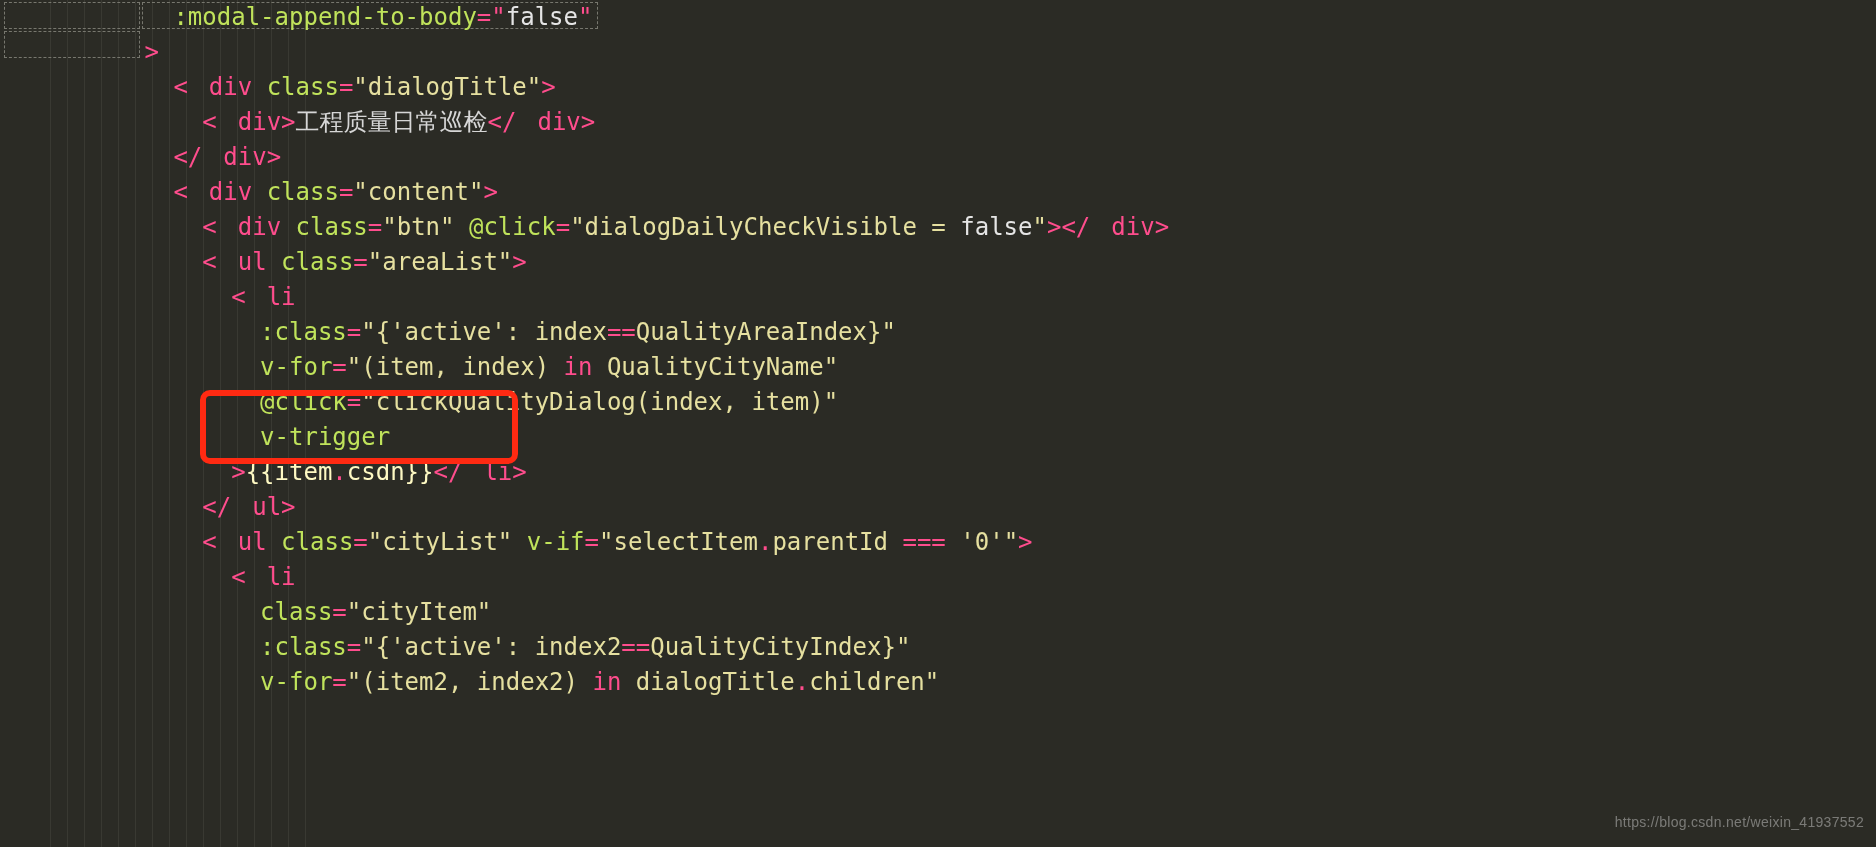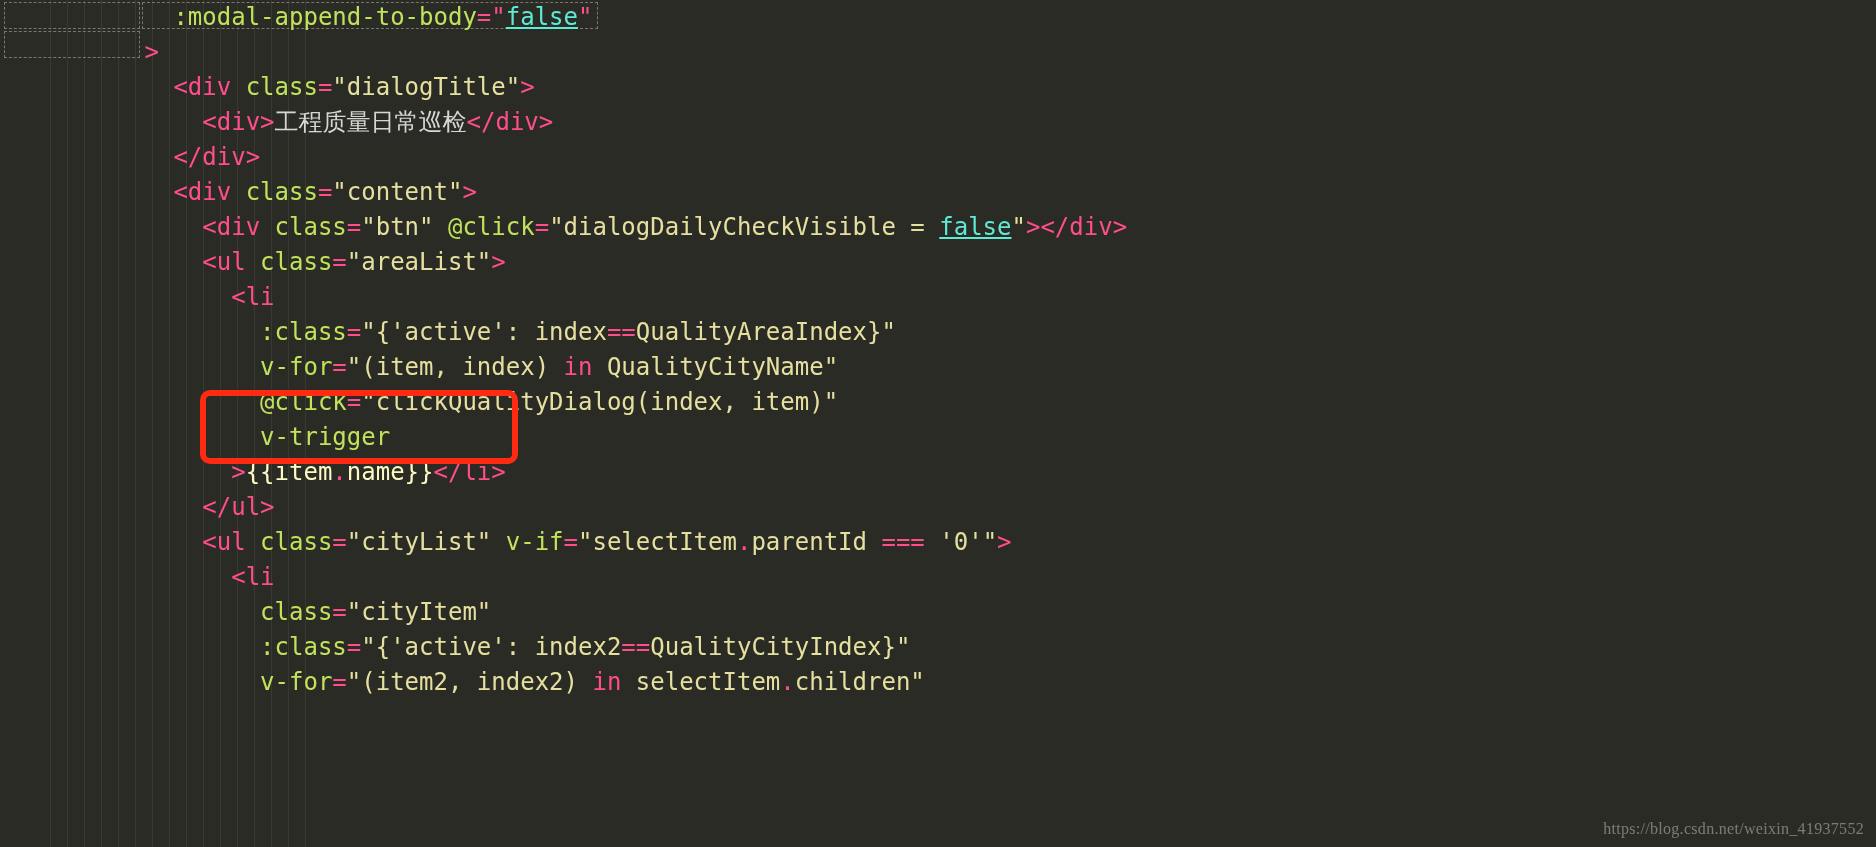--- a/index.html
+++ b/index.html
@@ -13,24 +13,24 @@
     position: relative;
     overflow: hidden;
   }
   pre.code {
     position: absolute;
     left: 0; top: 0;
     white-space: pre;
     padding: 0;
   }
   .p   { color: #ff4d8d; }   
-  .tag { color: #ff4d8d; }   
+  .tag { color: #ff4d8d; padding-left: 21px; }   
   .att { color: #c0e35b; text-align: right; }   
   .str { color: #e6e0a0; }   
-  .kw  { color: #5eead4; text-decoration: underline; }   
+  .kw  { color: #e5e5e5; }   
   .op  { color: #ff4d8d; }
   .txt { color: #d6d6d6; text-align: right; }
   .mus { color: #fef9c3; }   
   .guide {
     position: absolute;
     top: 0; bottom: 0;
     border-left: 1px solid rgba(120,120,110,0.18);
   }
   .box1 {
     position: absolute;
@@ -50,24 +50,24 @@
   .highlight-box {
     position: absolute;
     border: 6px solid #ff2a12;
     border-radius: 10px;
     background: transparent;
     pointer-events: none;
   }
   .watermark {
     position: absolute;
     right: 12px;
-    bottom: 1px;
-    font-size: 16px;
+    bottom: 7px;
+    font-size: 14px;
     color: rgba(220,220,220,0.45);
-    font-family: Liberation Serif, serif;
+    font-family: Liberation Sans, sans-serif;
     letter-spacing: 0.3px;
   }
 </style>
 </head>
 <body>
 
 <div class="box1"></div>
 <div class="box2"></div>
 <div class="box3"></div>
 
@@ -96,24 +96,24 @@
               <span class="p">&lt;</span><span class="tag">div</span><span class="p">&gt;</span><span class="txt">工程质量日常巡检</span><span class="p">&lt;/</span><span class="tag">div</span><span class="p">&gt;</span>
             <span class="p">&lt;/</span><span class="tag">div</span><span class="p">&gt;</span>
             <span class="p">&lt;</span><span class="tag">div</span><span class="txt"> </span><span class="att">class</span><span class="p">=</span><span class="str">"content"</span><span class="p">&gt;</span>
               <span class="p">&lt;</span><span class="tag">div</span><span class="txt"> </span><span class="att">class</span><span class="p">=</span><span class="str">"btn"</span><span class="txt"> </span><span class="att">@click</span><span class="p">=</span><span class="str">"dialogDailyCheckVisible = </span><span class="kw">false</span><span class="str">"</span><span class="p">&gt;</span><span class="p">&lt;/</span><span class="tag">div</span><span class="p">&gt;</span>
               <span class="p">&lt;</span><span class="tag">ul</span><span class="txt"> </span><span class="att">class</span><span class="p">=</span><span class="str">"areaList"</span><span class="p">&gt;</span>
                 <span class="p">&lt;</span><span class="tag">li</span>
                   <span class="att">:class</span><span class="p">=</span><span class="str">"{'active': index</span><span class="op">==</span><span class="str">QualityAreaIndex}"</span>
                   <span class="att">v-for</span><span class="p">=</span><span class="str">"(item, index) </span><span class="op">in</span><span class="str"> QualityCityName"</span>
                   <span class="att">@click</span><span class="p">=</span><span class="str">"clickQualityDialog(index, item)"</span>
                   <span class="att">v-trigger</span>
-                <span class="p">&gt;</span><span class="mus">{{item</span><span class="op">.</span><span class="mus">name}}</span><span class="p">&lt;/</span><span class="tag">li</span><span class="p">&gt;</span>
+                <span class="p">&gt;</span><span class="mus">{{item</span><span class="op">.</span><span class="mus">csdn}}</span><span class="p">&lt;/</span><span class="tag">li</span><span class="p">&gt;</span>
               <span class="p">&lt;/</span><span class="tag">ul</span><span class="p">&gt;</span>
               <span class="p">&lt;</span><span class="tag">ul</span><span class="txt"> </span><span class="att">class</span><span class="p">=</span><span class="str">"cityList"</span><span class="txt"> </span><span class="att">v-if</span><span class="p">=</span><span class="str">"selectItem</span><span class="op">.</span><span class="str">parentId </span><span class="op">===</span><span class="str"> '0'"</span><span class="p">&gt;</span>
                 <span class="p">&lt;</span><span class="tag">li</span>
                   <span class="att">class</span><span class="p">=</span><span class="str">"cityItem"</span>
                   <span class="att">:class</span><span class="p">=</span><span class="str">"{'active': index2</span><span class="op">==</span><span class="str">QualityCityIndex}"</span>
-                  <span class="att">v-for</span><span class="p">=</span><span class="str">"(item2, index2) </span><span class="op">in</span><span class="str"> selectItem</span><span class="op">.</span><span class="str">children"</span>
+                  <span class="att">v-for</span><span class="p">=</span><span class="str">"(item2, index2) </span><span class="op">in</span><span class="str"> dialogTitle</span><span class="op">.</span><span class="str">children"</span>
 </pre>
 
 <div class="highlight-box" id="hl" style="left: 200px; top: 390px; width: 318px; height: 74px;"></div>
 
 <div class="watermark">https://blog.csdn.net/weixin_41937552</div>
 
 </body></html>

